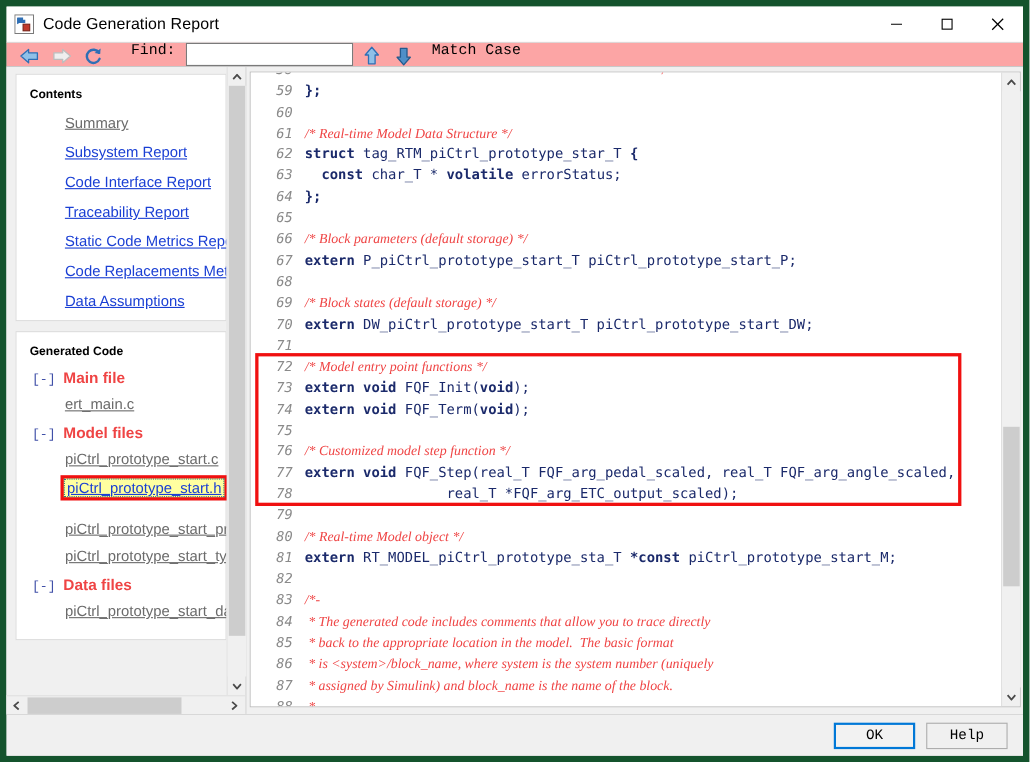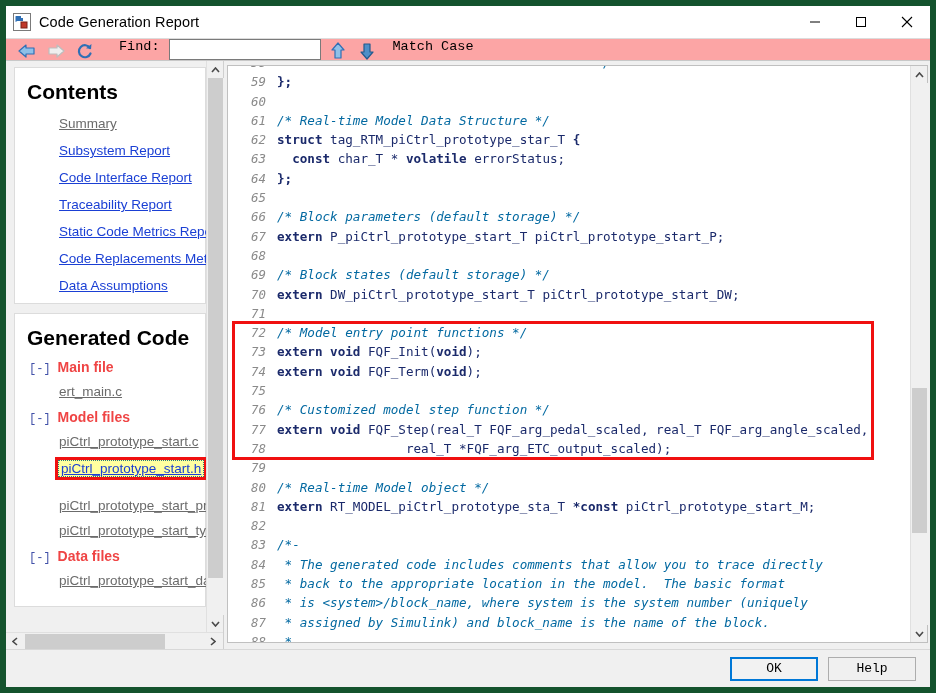--- a/index.html
+++ b/index.html
@@ -126,21 +126,21 @@
     position: relative;
     padding: 6px 0 0 8px;
   }
   .sb-panel {
     background: #ffffff;
     border: 1px solid #dcdcdc;
     padding: 8px 10px 8px 12px;
   }
   .sb-panel.nogap { margin-top: 9px; }
   .sb-heading {
-    font-size: 21px;
+    font-size: 11px;
     font-weight: bold;
     color: #000;
     margin: 4px 0 12px 0;
   }
   .sb-heading.gc { margin-bottom: 9px; }
   .sb-link {
     display: block;
     font-size: 13.5px;
     color: #1a3fd4;
     text-decoration: underline;
@@ -261,21 +261,21 @@
   .cl { display: block; height: 19.3px; }
   .lnum {
     display: inline-block;
     width: 34px;
     text-align: right;
     color: #8a8a8a;
     font-style: italic;
     font-size: 12.4px;
     margin-right: 11px;
   }
-  .cmt { color: #0369a1; font-style: italic; }
+  .cmt { color: #ef4444; font-style: italic; font-family: Liberation Serif, serif; }
   .kw  { color: #1b2a6b; font-weight: bold; }
   .id  { color: #1b2a6b; }
 
   .hl-box {
     position: absolute;
     border: 3px solid #f01010;
     pointer-events: none;
     z-index: 4;
   }
 
@@ -285,21 +285,21 @@
     flex: 0 0 auto;
     background: #f0f0f0;
     border-top: 1px solid #d8d8d8;
     display: flex;
     align-items: center;
     justify-content: flex-end;
     padding-right: 14px;
     gap: 10px;
   }
   .btn {
-    width: 88px; height: 24px;
+    width: 74px; height: 24px;
     background: #f0f0f0;
     border: 1px solid #adadad;
     font-family: "Liberation Mono", monospace;
     font-size: 13px;
     color: #000;
     display: flex; align-items: center; justify-content: center;
     cursor: pointer;
   }
   .btn.default {
     border: 2px solid #0078d7;

